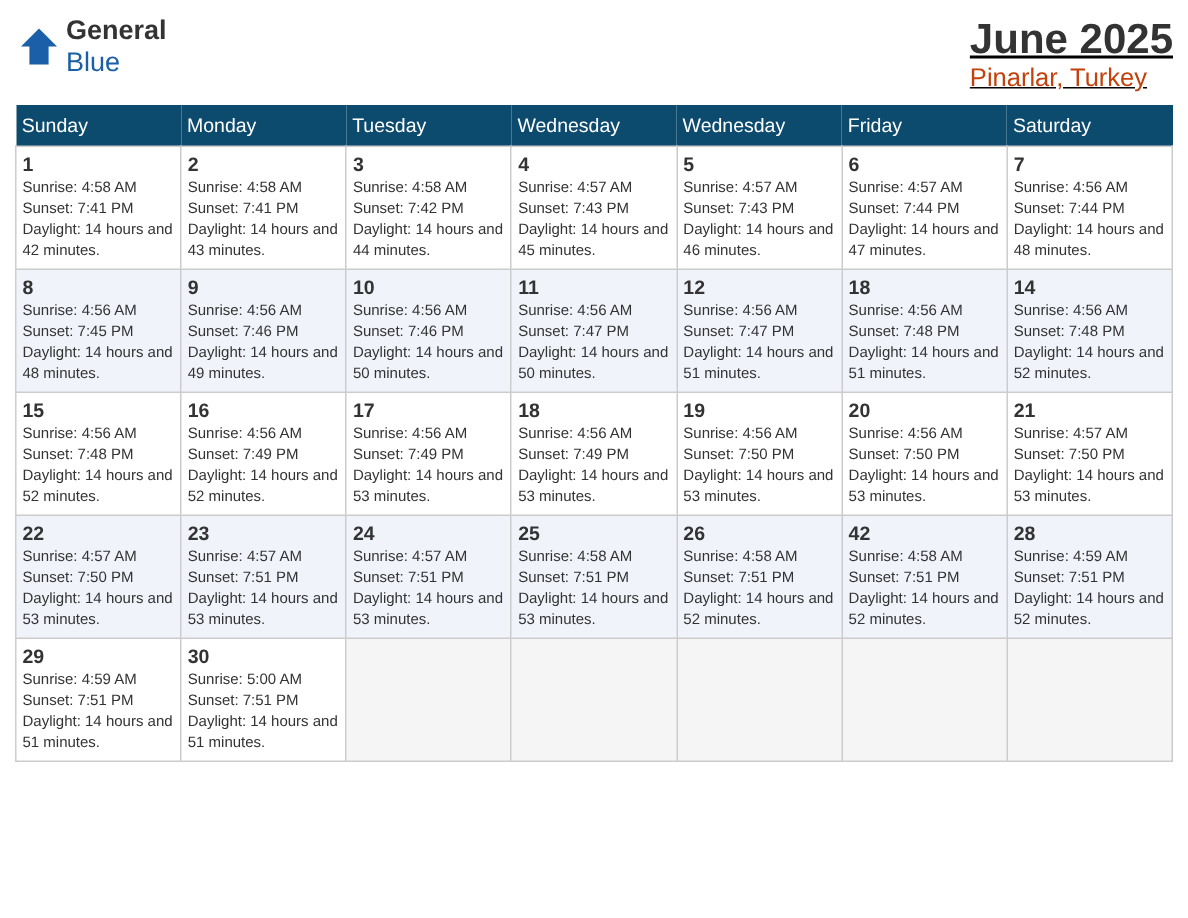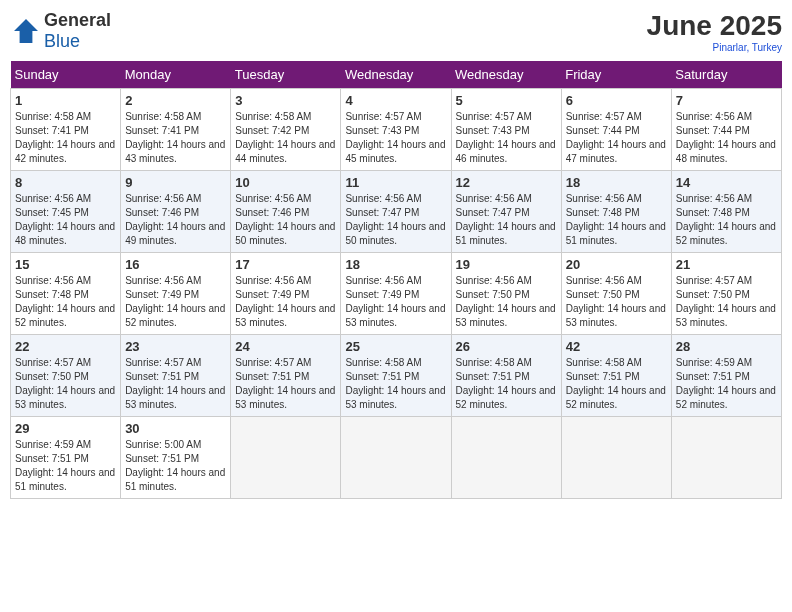--- a/index.html
+++ b/index.html
@@ -29,30 +29,30 @@
       font-size: 18px;
       font-weight: normal;
       color: #1a5fa8;
     }
     .logo-icon {
       width: 32px;
       height: 32px;
       margin-right: 2px;
     }
     .title-section {
-      text-align: right;
+      text-decoration: underline;
     }
     .month-title {
       font-size: 28px;
       font-weight: bold;
       color: #333;
     }
     .location-title {
-      font-size: 10px;
-      color: #1d4ed8;
+      font-size: 17px;
+      color: #c2410c;
     }
     .calendar-table {
       width: 100%;
       border-collapse: collapse;
       font-size: 11px;
     }
     .calendar-table th {
       background-color: #1a5fa8;
       color: #fff;
       padding: 6px 4px;
@@ -67,21 +67,21 @@
       width: calc(100% / 7);
       min-height: 80px;
     }
     .calendar-table tr:nth-child(even) td {
       background-color: #f0f4fa;
     }
     .calendar-table tr:nth-child(odd) td {
       background-color: #fff;
     }
     .calendar-table thead tr th {
-      background-color: #701a75;
+      background-color: #0c4a6e;
     }
     .day-number {
       font-size: 13px;
       font-weight: bold;
       color: #333;
       display: block;
       margin-bottom: 2px;
     }
     .day-info {
       font-size: 10px;

